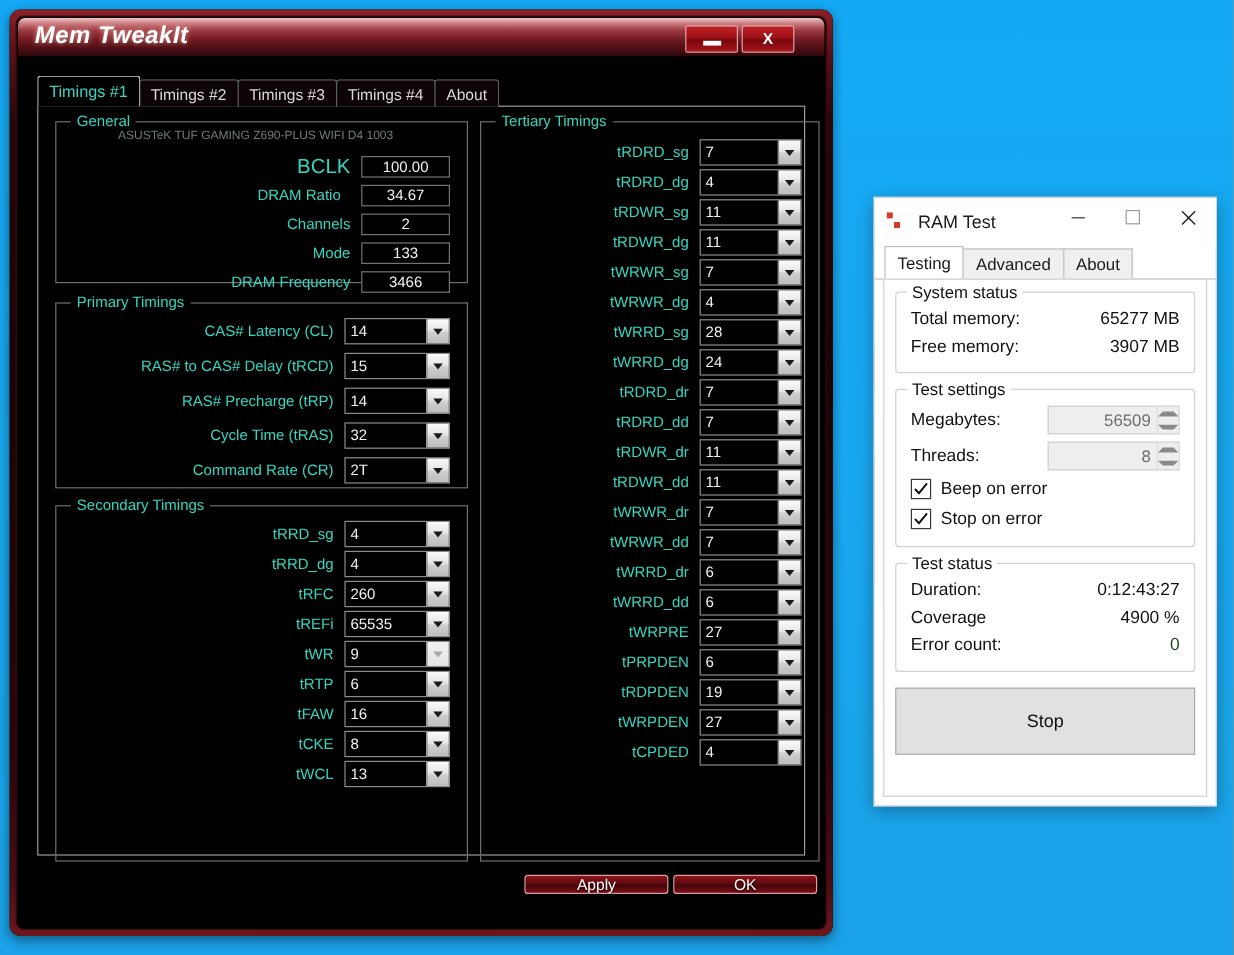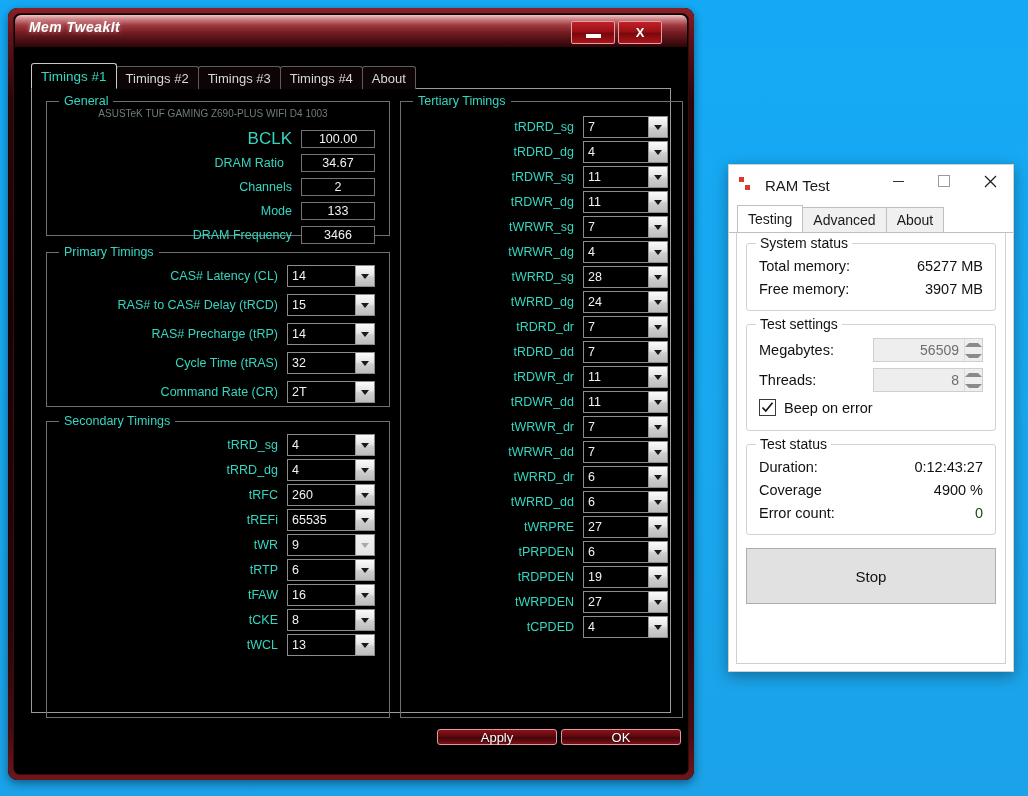--- a/index.html
+++ b/index.html
@@ -50,21 +50,21 @@
     left: 1px; top: 1px; right: 1px;
     height: 32px;
     background: linear-gradient(180deg, #f0c9cb 0%, #d49093 10%, #9e3a40 32%, #731c22 55%, #4c0e13 80%, #2c060a 100%);
     border-top-left-radius: 6px;
     border-top-right-radius: 6px;
   }
   .mt-title {
     position: absolute;
     left: 14px;
     top: 4px;
-    font-size: 14px;
+    font-size: 20px;
     font-weight: bold;
     font-style: italic;
     color: #ffffff;
     letter-spacing: 0.4px;
     text-shadow: 0 0 4px rgba(255,170,170,0.9), 1px 1px 1px rgba(0,0,0,0.4);
     white-space: nowrap;
   }
   .mt-winbtns {
     position: absolute;
     right: 25px;
@@ -960,20 +960,28 @@
 
       <div class="rt-check">
         <span class="box">
           <svg width="13" height="13" viewBox="0 0 13 13">
             <polyline points="1.5,6.5 4.8,10 11.5,1.8" fill="none" stroke="#111" stroke-width="1.6"></polyline>
           </svg>
         </span>
         <span class="ctext">Beep on error</span>
       </div>
 
+      <div class="rt-check">
+        <span class="box">
+          <svg width="13" height="13" viewBox="0 0 13 13">
+            <polyline points="1.5,6.5 4.8,10 11.5,1.8" fill="none" stroke="#111" stroke-width="1.6"></polyline>
+          </svg>
+        </span>
+        <span class="ctext">Stop on error</span>
+      </div>
     </div>
 
     <div class="rt-group">
       <div class="rt-gtitle">Test status</div>
       <div class="rt-line">
         <span>Duration:</span>
         <span class="v">0:12:43:27</span>
       </div>
       <div class="rt-line">
         <span>Coverage</span>

